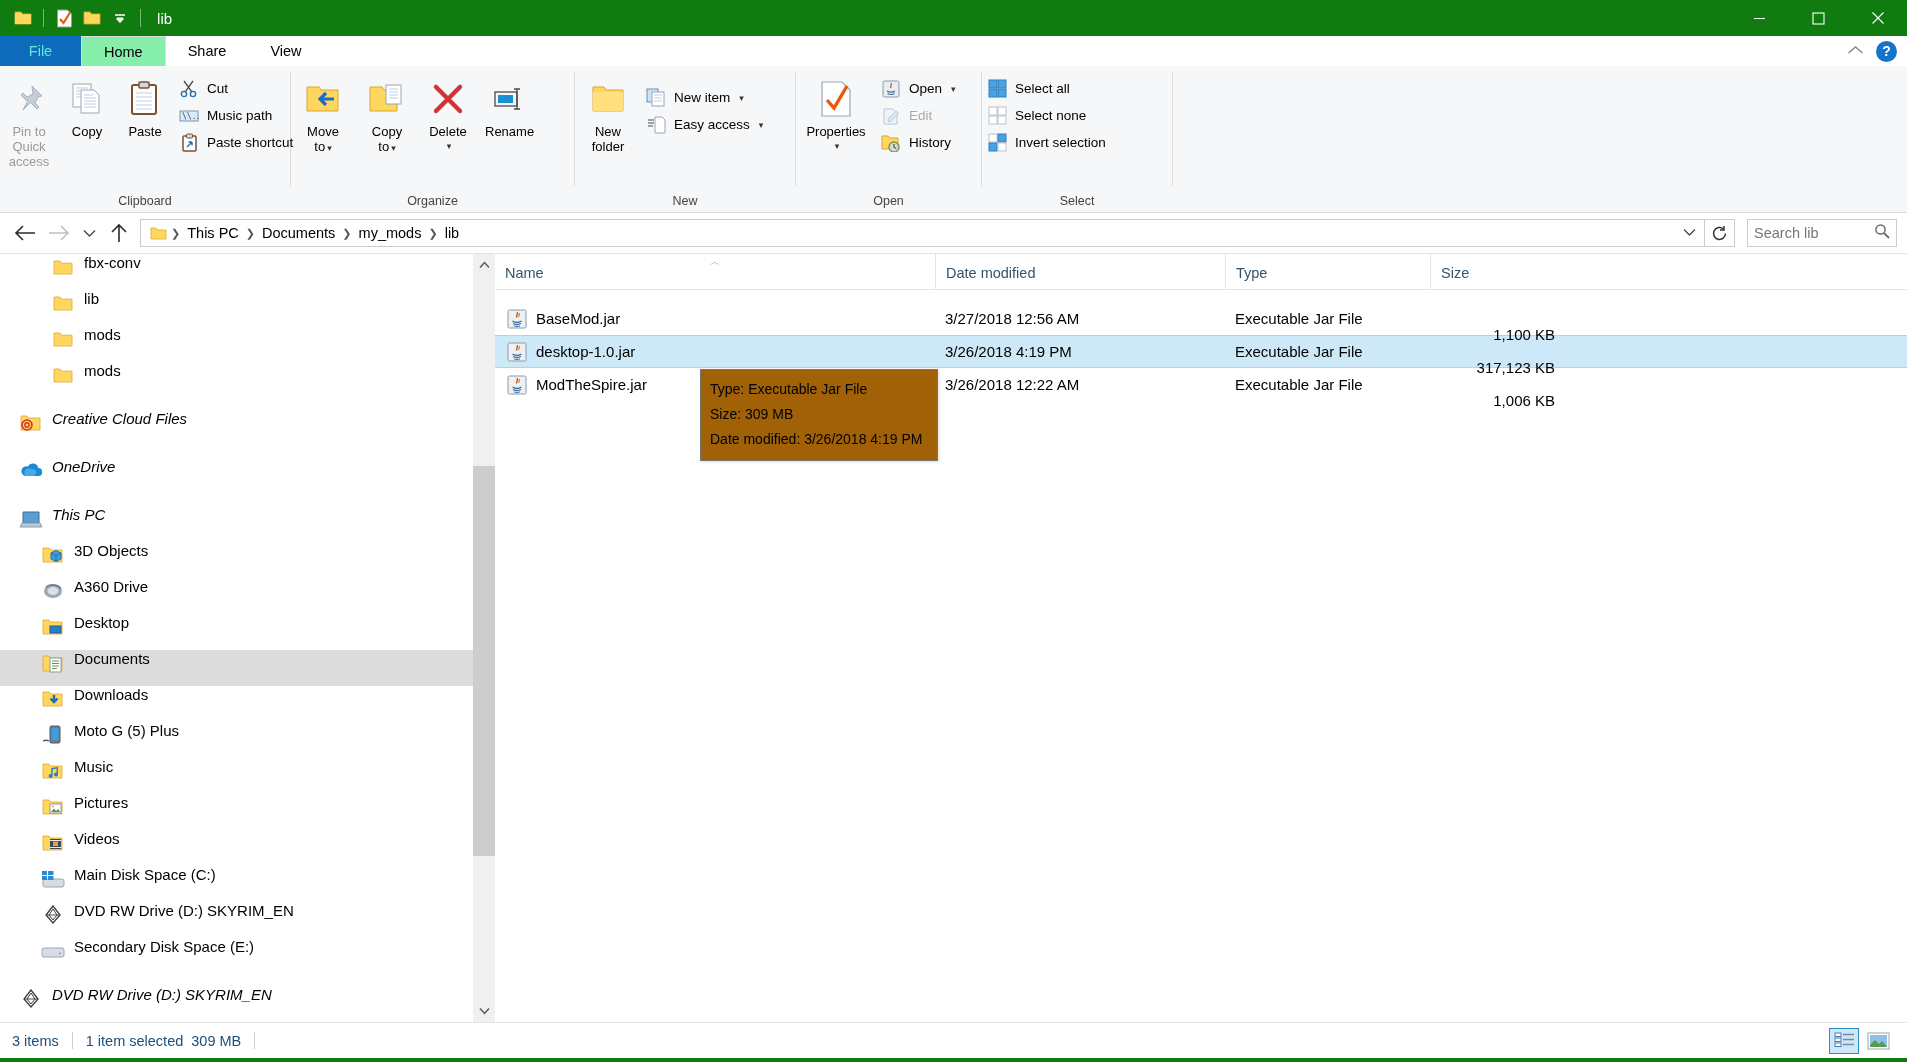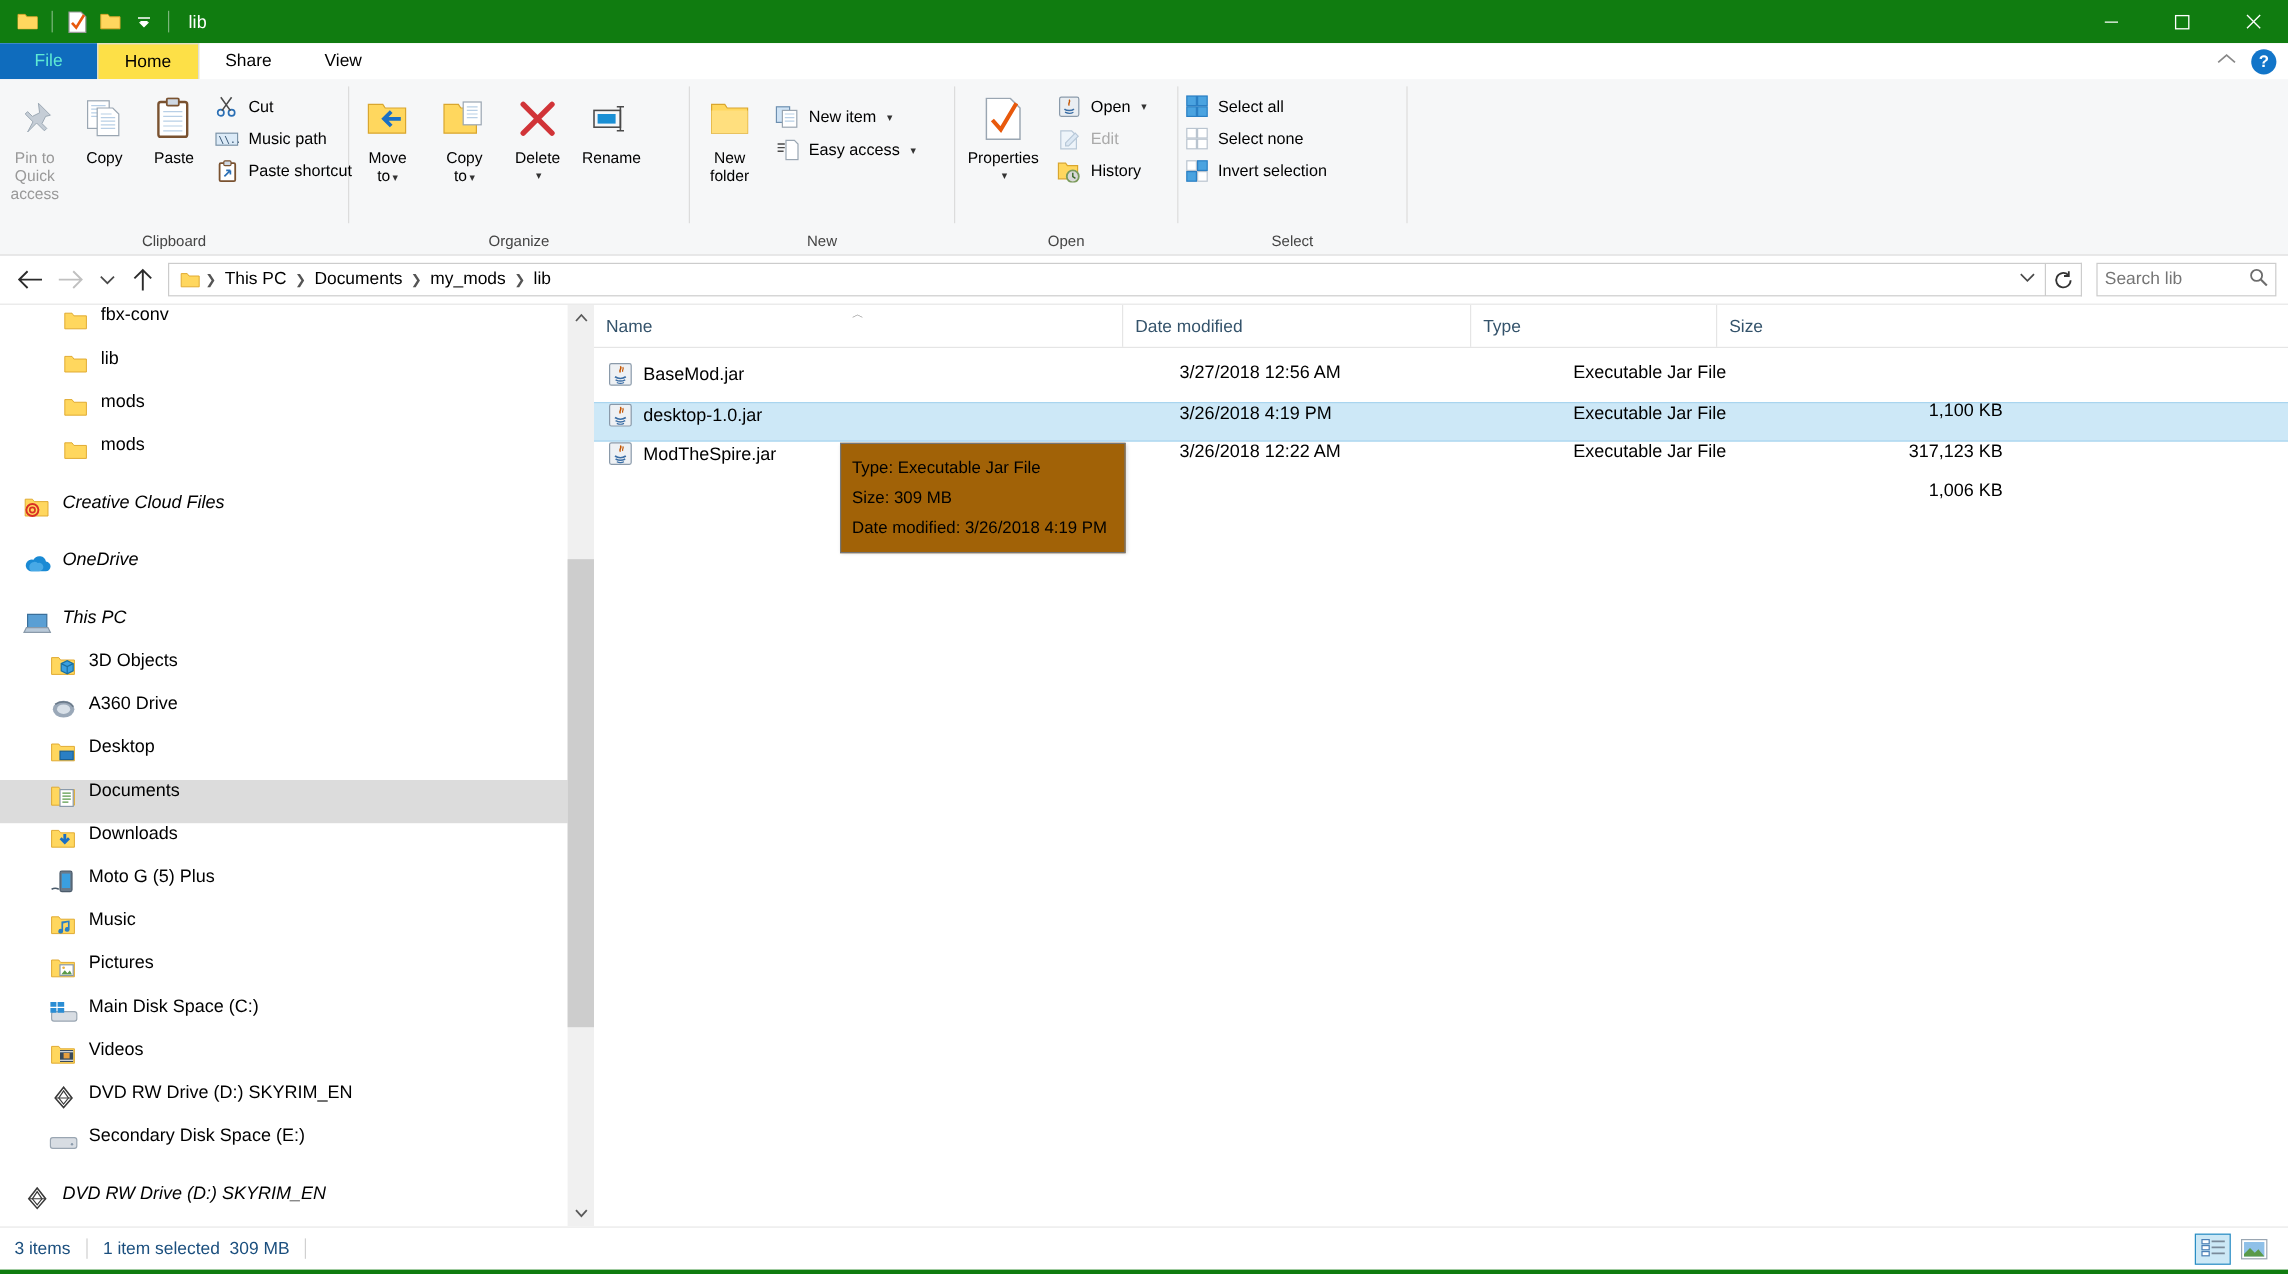--- a/index.html
+++ b/index.html
@@ -19,21 +19,21 @@
   .qat-btn { width: 26px; height: 26px; display:flex; align-items:center; justify-content:center; }
   .qat-sep { width:1px; height:18px; background: rgba(255,255,255,0.45); margin:0 5px; }
   .title-text { color:#fff; font-size:15px; margin-left:9px; letter-spacing:0.1px; }
   .wincontrols { position:absolute; right:0; top:0; height:36px; display:flex; }
   .wc { width:59px; height:36px; display:flex; align-items:center; justify-content:center; }
 
   
   .tabbar { height:30px; background:#fff; display:flex; align-items:stretch; flex:0 0 30px; position:relative; }
   .tab { padding:0 22px; display:flex; align-items:center; font-size:14.5px; color:#000; cursor:default; }
   .tab-file { background:#0f6cbd; color:#5eead4; width:81px; padding:0; justify-content:center; font-size:14.5px; }
-  .tab-active { background:#fde047; border-left:1px solid #dcdcdc; border-right:1px solid #dcdcdc; border-top:1px solid #dcdcdc;}
+  .tab-active { background:#86efac; border-left:1px solid #dcdcdc; border-right:1px solid #dcdcdc; border-top:1px solid #dcdcdc;}
   .tabbar-right { margin-left:auto; display:flex; align-items:center; padding-right:10px; gap:12px; }
   .help-circle { width:21px;height:21px;border-radius:50%;background:#1275c9;color:#fff;font-size:14px;display:flex;align-items:center;justify-content:center;font-weight:bold; }
 
   
   .ribbon {
     flex:0 0 147px; background:#f6f7f8; border-bottom:1px solid #dcdcdc;
     display:flex; position:relative;
   }
   .rgroup { display:flex; flex-direction:column; position:relative; }
   .rgroup-body { display:flex; flex:1; padding:6px 0 0 0; }
@@ -75,21 +75,21 @@
   .nav-scroll { position:absolute; right:0; top:0; width:22px; height:100%; background:#f0f0f0; display:flex; flex-direction:column; align-items:center; }
   .ns-arrow { height:22px; width:22px; display:flex;align-items:center;justify-content:center;color:#5a5a5a;font-size:10px; }
   .ns-track { flex:1; width:22px; position:relative; }
   .ns-thumb { position:absolute; left:0; width:22px; background:#cdcdcd; }
 
   .filepane { flex:1; background:#fff; display:flex; flex-direction:column; position:relative; overflow:hidden;}
   .colhead { height:36px; display:flex; align-items:flex-end; border-bottom:1px solid #e5e5e5; position:relative; }
   .ch { font-size:14.5px; color:#34536b; padding:0 10px 8px 10px; position:relative; height:36px; display:flex; align-items:flex-end; }
   .ch + .ch { border-left:1px solid #e5e5e5; }
   .sortarrow { position:absolute; top:2px; left:50%; transform:translateX(-50%); color:#888; font-size:10px; }
-  .row { height:33px; display:flex; align-items:flex-start; font-size:15px; color:#000; cursor:default;gap:38px; }
+  .row { height:33px; display:flex; align-items:center; font-size:15px; color:#000; cursor:default; }
   .row.selected { background:#cde8f7; border-top:1px solid #a9d5ef; border-bottom:1px solid #a9d5ef; }
   .cell-name { display:flex; align-items:center; gap:9px; padding-left:12px; }
   .cell { padding:0 10px; }
   .cell.right { text-align:right;margin-top:32px; }
 
   .tooltip {
     position:absolute; background:#a16207; border:1px solid #767676; padding:7px 9px 8px 9px;
     font-size:14px; color:#000; line-height:25px; box-shadow:1px 1px 3px rgba(0,0,0,0.15); z-index:50;
   }
 
@@ -617,37 +617,37 @@
                 <path d="M1 2h6l1.5 2H20v12H1z" fill="#ffd75e" stroke="#e0a82e" stroke-width="0.8"></path>
                 <rect x="8" y="6" width="11" height="9" fill="#fff" stroke="#8a9aaa"></rect>
                 <path d="M9 14l3-3.5 2.2 2.5 2-2.2L18 14z" fill="#5a9a4a"></path>
                 <circle cx="11" cy="8.5" r="1.1" fill="#e8b040"></circle>
               </svg>
             </span>
             <span>Pictures</span>
           </div>
           <div class="navitem ind1">
             <span class="ic">
-              <svg width="24" height="18" viewBox="0 0 24 18">
-                <path d="M4 9h17a2 2 0 0 1 2 2v4a2 2 0 0 1-2 2H4a2 2 0 0 1-2-2v-4a2 2 0 0 1 2-2z" fill="#d8dde3" stroke="#9aa6b2"></path>
-                <path d="M1 1h5v4H1zM7 1h5.5v4H7zM1 6h5v4H1zM7 6h5.5v4H7z" fill="#2a8dd4"></path>
-              </svg>
-            </span>
-            <span>Main Disk Space (C:)</span>
-          </div>
-          <div class="navitem ind1">
-            <span class="ic">
               <svg width="22" height="18" viewBox="0 0 22 18">
                 <path d="M1 2h6l1.5 2H20v12H1z" fill="#ffd75e" stroke="#e0a82e" stroke-width="0.8"></path>
                 <rect x="8" y="5" width="11" height="10" fill="#3a4a5a"></rect>
                 <path d="M8 6.5h11M8 13.5h11" stroke="#fff" stroke-width="0.9"></path>
                 <rect x="11" y="7.5" width="5" height="4.5" fill="#e8a040"></rect>
               </svg>
             </span>
             <span>Videos</span>
+          </div>
+          <div class="navitem ind1">
+            <span class="ic">
+              <svg width="24" height="18" viewBox="0 0 24 18">
+                <path d="M4 9h17a2 2 0 0 1 2 2v4a2 2 0 0 1-2 2H4a2 2 0 0 1-2-2v-4a2 2 0 0 1 2-2z" fill="#d8dde3" stroke="#9aa6b2"></path>
+                <path d="M1 1h5v4H1zM7 1h5.5v4H7zM1 6h5v4H1zM7 6h5.5v4H7z" fill="#2a8dd4"></path>
+              </svg>
+            </span>
+            <span>Main Disk Space (C:)</span>
           </div>
           <div class="navitem ind1">
             <span class="ic">
               <svg width="22" height="20" viewBox="0 0 22 20">
                 <path d="M11 1L4 10l7 8 7-8z" fill="none" stroke="#3a3a3a" stroke-width="1.3"></path>
                 <path d="M11 4L7 10l4 5 4-5z" fill="none" stroke="#3a3a3a" stroke-width="1"></path>
                 <path d="M4 10h14" stroke="#3a3a3a" stroke-width="0.9"></path>
               </svg>
             </span>
             <span>DVD RW Drive (D:) SKYRIM_EN</span>

